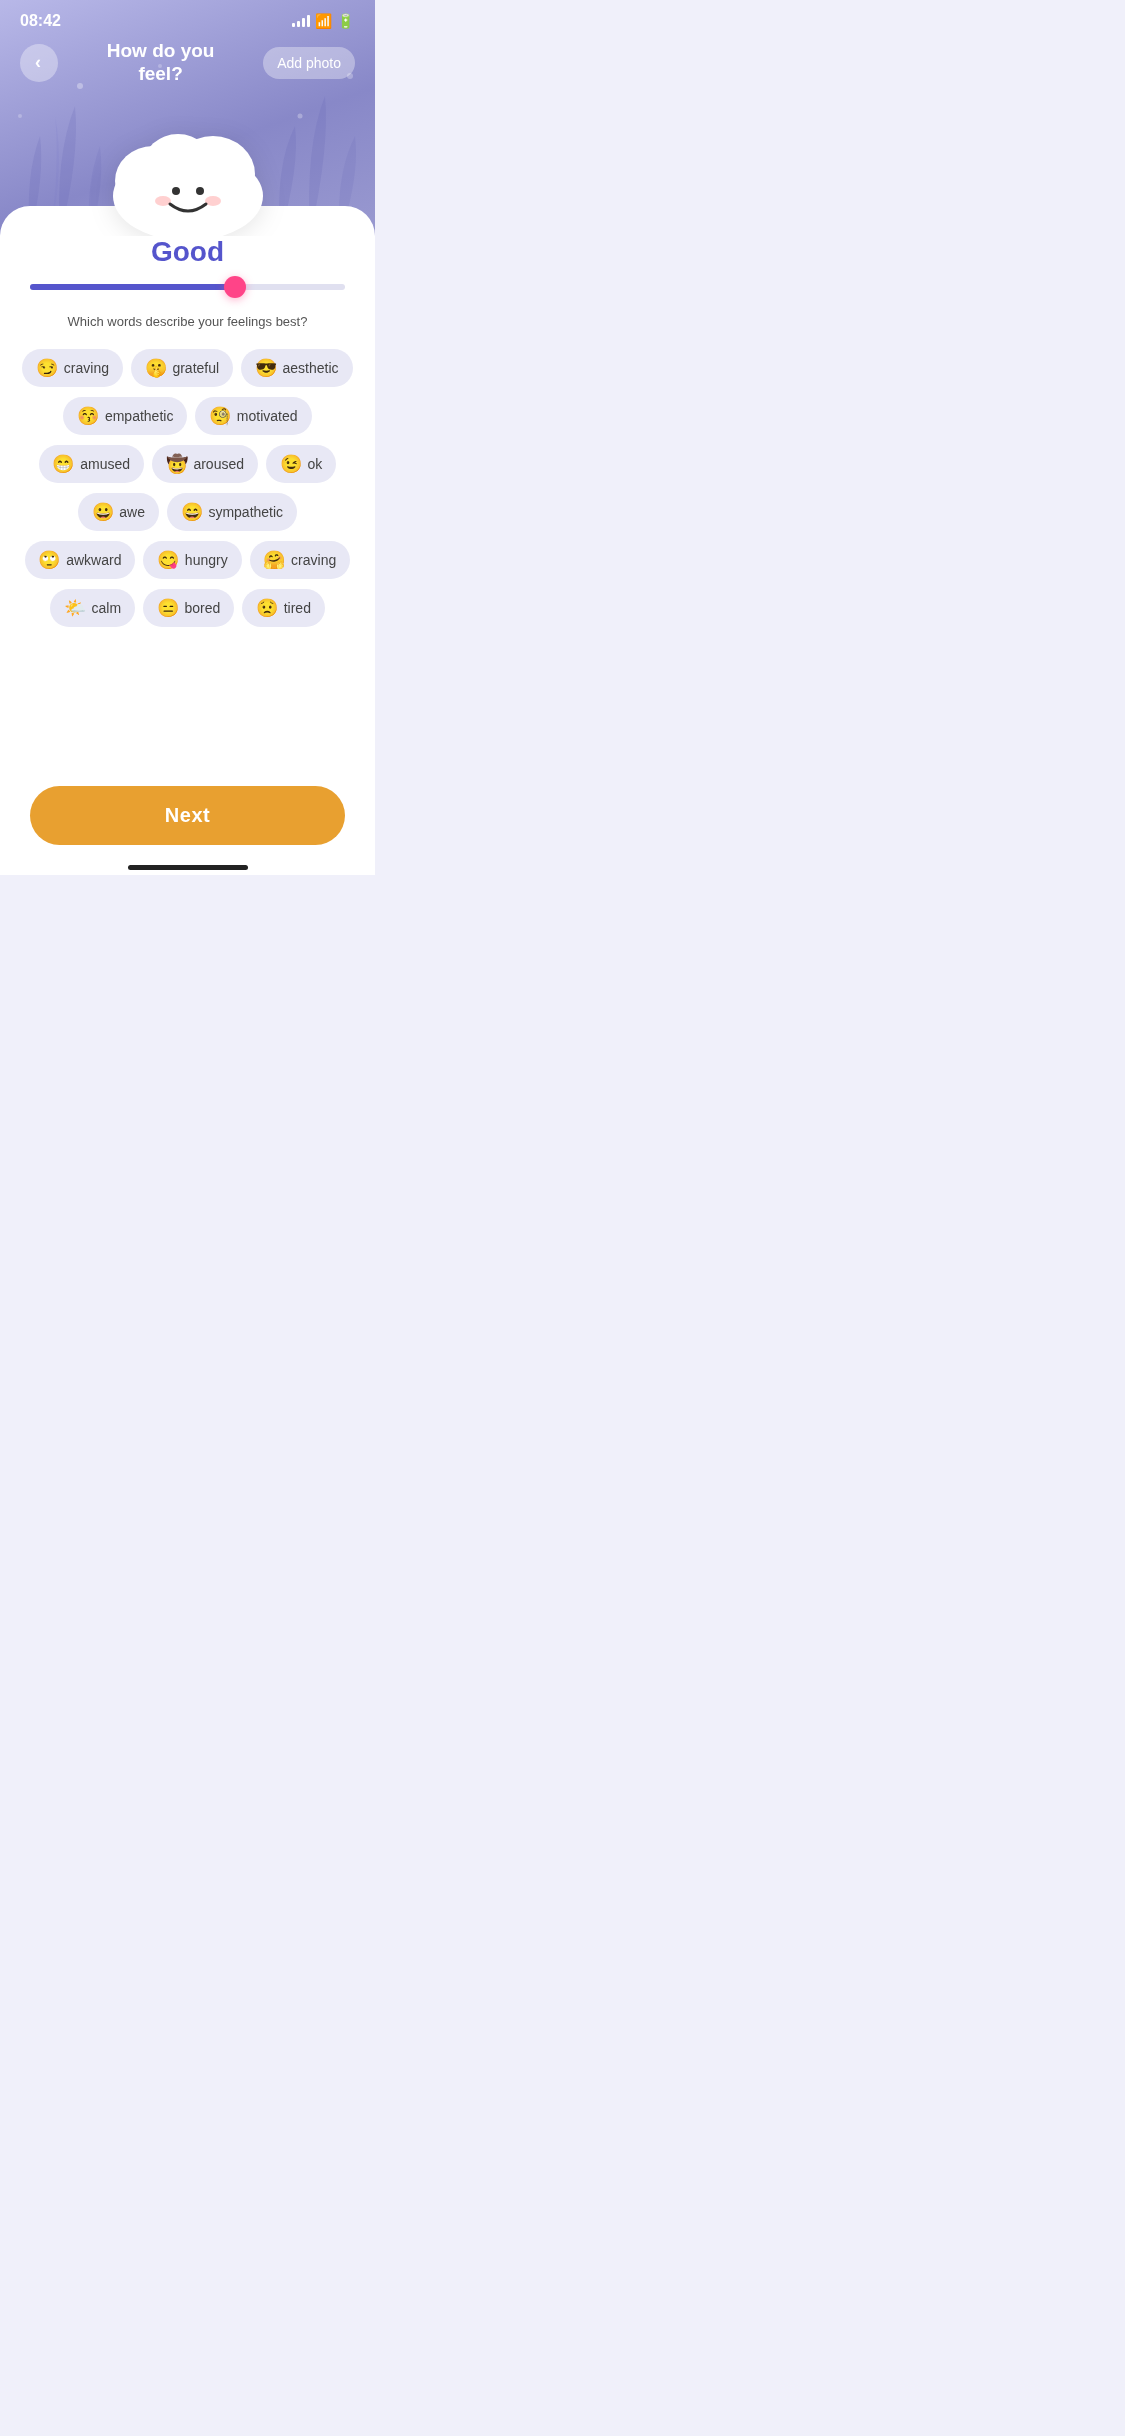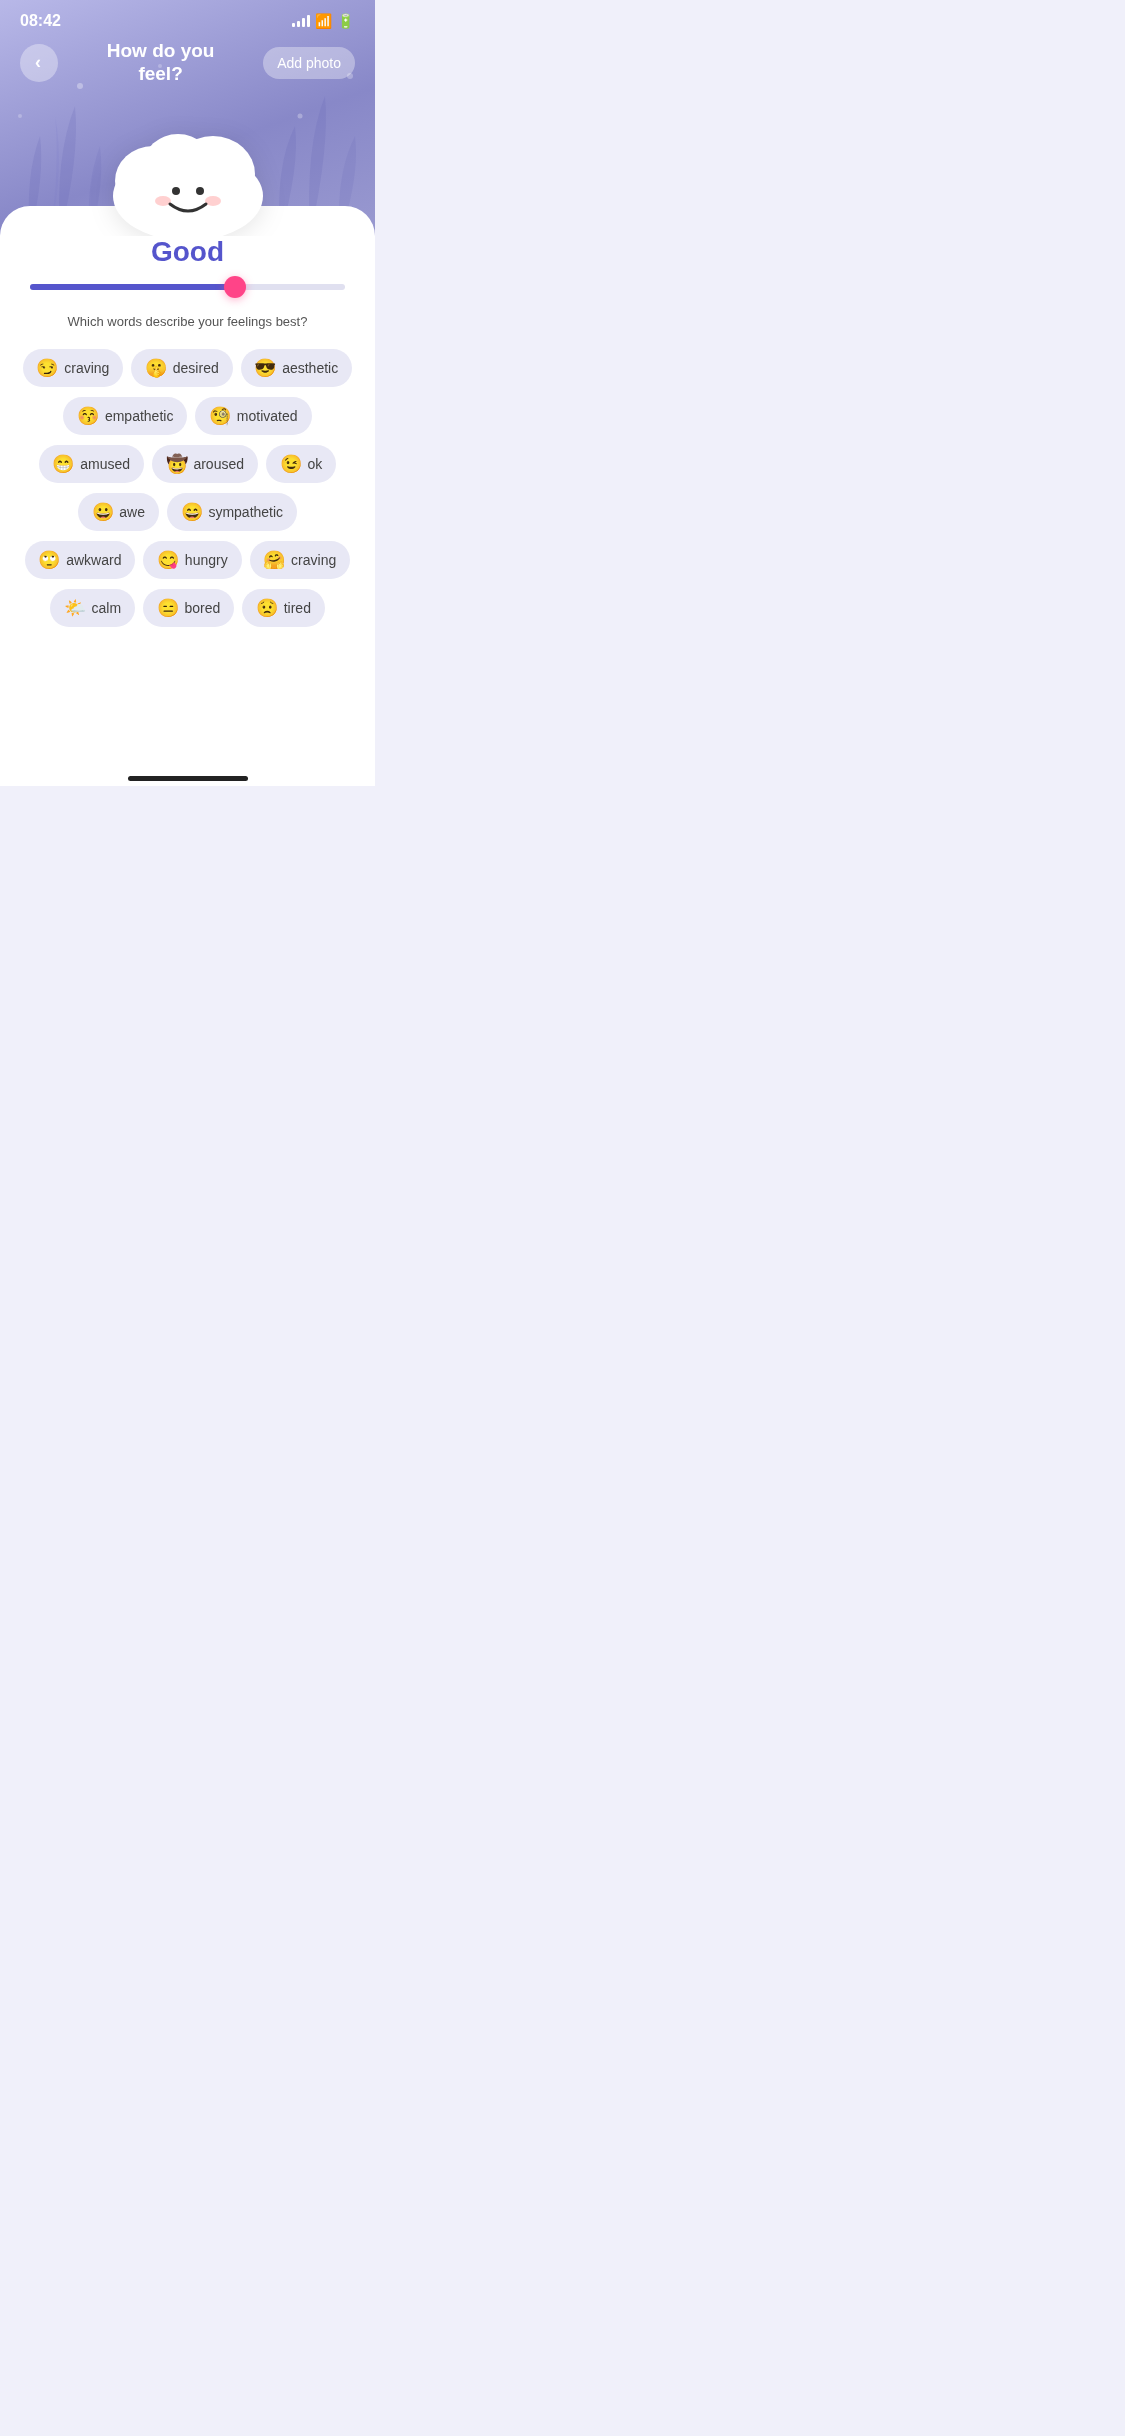--- a/index.html
+++ b/index.html
@@ -348,21 +348,21 @@
 
     <div class="tags-area">
 
       <div class="tag-row">
         <button class="tag">
           <span class="tag-emoji">😏</span>
           <span>craving</span>
         </button>
         <button class="tag">
           <span class="tag-emoji">🤫</span>
-          <span>desired</span>
+          <span>grateful</span>
         </button>
         <button class="tag">
           <span class="tag-emoji">😎</span>
           <span>aesthetic</span>
         </button>
       </div>
 
       <div class="tag-row">
         <button class="tag">
           <span class="tag-emoji">😚</span>
@@ -426,18 +426,21 @@
         </button>
         <button class="tag">
           <span class="tag-emoji">😟</span>
           <span>tired</span>
         </button>
       </div>
 
     </div>
   </div>
 
+  <div class="next-btn-container">
+    <button class="next-btn">Next</button>
+  </div>
 
   <div class="home-indicator">
     <div class="home-bar"></div>
   </div>
 
 </div>
 
 </body></html>

